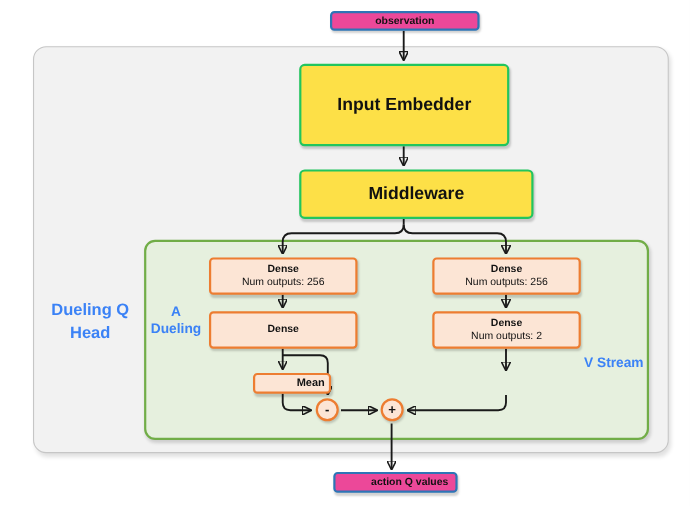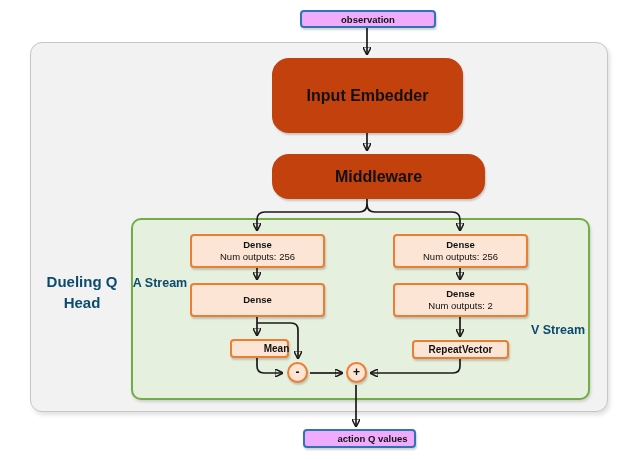--- a/index.html
+++ b/index.html
@@ -17,43 +17,43 @@
     background:#e6f0de;border:2px solid #71ad47;border-radius:10px;
     box-shadow:1px 2px 3px rgba(0,0,0,0.15);box-sizing:border-box;
   }
 
   
   .node{
     position:absolute;box-sizing:border-box;display:flex;flex-direction:column;
     align-items:center;justify-content:center;text-align:center;
     box-shadow:1px 2px 2px rgba(0,0,0,0.18);z-index:3;color:#111;
   }
-  .green{background:#c2410c;border:2px solid #c2410c;border-radius:17px;font-weight:bold;}
-  .blue{background:#f0abfc;border:2px solid #2e75b6;border-radius:4px;font-weight:bold;font-size:9.5px;}
+  .green{background:#fde047;border:2px solid #22c55e;border-radius:5px;font-weight:bold;}
+  .blue{background:#ec4899;border:2px solid #2e75b6;border-radius:4px;font-weight:bold;font-size:9.5px;}
   .orange{background:#fce5d5;border:2px solid #ed7d31;border-radius:4px;}
 
   .obs{left:300px;top:10px;width:136px;height:18px;}
   .embedder{left:272px;top:58px;width:191px;height:75px;font-size:16px;}
   .middleware{left:272px;top:154px;width:213px;height:45px;font-size:16px;}
   .dense{width:135px;height:34px;font-size:9.5px;line-height:12.5px;}
   .dense .t{font-weight:bold;}
   .dense-a1{left:190px;top:234px;}
   .dense-a2{left:190px;top:283px;}
   .dense-v1{left:393px;top:234px;}
   .dense-v2{left:393px;top:283px;}
-  .mean{left:230px;top:339px;width:59px;height:19px;font-weight:bold;font-size:10px;padding-left:34px;}
+  .mean{left:230px;top:339px;width:71px;height:19px;font-weight:bold;font-size:10px;padding-left:34px;}
   .repeatv{left:412px;top:340px;width:97px;height:19px;font-weight:bold;font-size:10px;border-width:2.5px;}
   .op{width:21px;height:21px;border-radius:50%;border-width:2.5px;font-weight:bold;font-size:12px;line-height:15px;padding:0;}
   .op-minus{left:287px;top:362px;}
   .op-plus{left:346px;top:362px;}
   .actionq{left:303px;top:429px;width:113px;height:19px;padding-left:26px;}
 
   
   .floatlabel{
-    position:absolute;z-index:3;text-align:center;font-weight:bold;color:#0c4a6e;
+    position:absolute;z-index:3;text-align:center;font-weight:bold;color:#3b82f6;
   }
   .dqh{left:33px;top:271px;width:98px;font-size:15px;line-height:21px;}
   .astream{left:132px;top:275px;width:56px;font-size:12.5px;line-height:16px;}
   .vstream{left:528px;top:277px;width:60px;font-size:12.5px;line-height:16px;margin-top:45px;}
 
   svg.arrows{position:absolute;left:0;top:0;width:627px;height:460px;z-index:2;}
   svg.arrows path{fill:none;stroke:#1a1a1a;stroke-width:1.7px;}
 </style>
 </head>
 <body>
@@ -86,21 +86,21 @@
   </svg>
 
   <div class="node blue obs">observation</div>
 
   <div class="node green embedder">Input Embedder</div>
 
   <div class="node green middleware">Middleware</div>
 
   <div class="floatlabel dqh">Dueling Q Head</div>
 
-  <div class="floatlabel astream">A Stream</div>
+  <div class="floatlabel astream">A Dueling</div>
 
   <div class="floatlabel vstream">V Stream</div>
 
   <div class="node orange dense dense-a1">
     <span class="t">Dense</span>
     <span>Num outputs: 256</span>
   </div>
 
   <div class="node orange dense dense-a2">
     <span class="t">Dense</span>
@@ -111,21 +111,20 @@
     <span>Num outputs: 256</span>
   </div>
 
   <div class="node orange dense dense-v2">
     <span class="t">Dense</span>
     <span>Num outputs: 2</span>
   </div>
 
   <div class="node orange mean">Mean</div>
 
-  <div class="node orange repeatv">RepeatVector</div>
 
   <div class="node orange op op-minus">-</div>
 
   <div class="node orange op op-plus">+</div>
 
   <div class="node blue actionq">action Q values</div>
 
 </div>
 
 </body></html>

